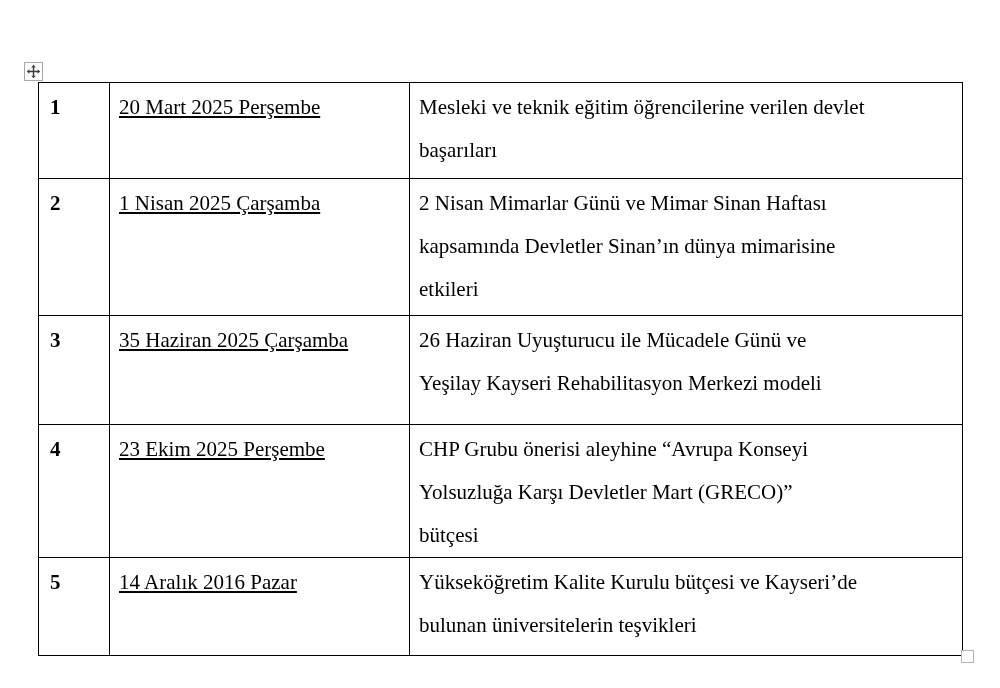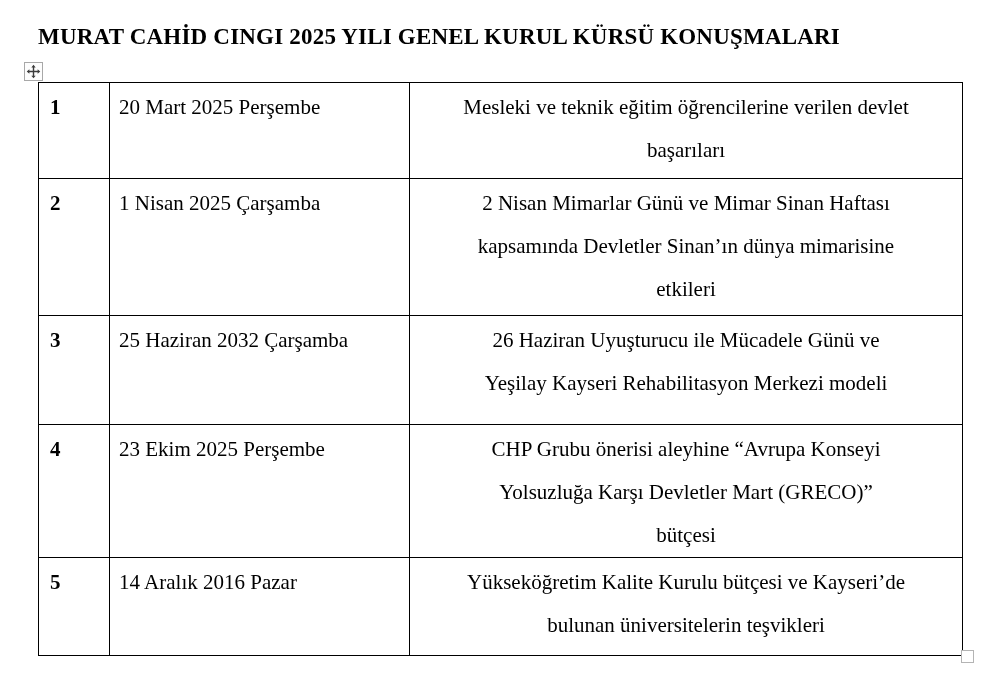--- a/index.html
+++ b/index.html
@@ -61,43 +61,42 @@
     font-weight: bold;
     padding-left: 11px;
   }
   .tbl tr:nth-child(1) { height: 96px; }
   .tbl tr:nth-child(2) { height: 137px; }
   .tbl tr:nth-child(3) { height: 109px; }
   .tbl tr:nth-child(4) { height: 133px; }
   .tbl tr:nth-child(5) { height: 98px; }
   .topic-line {
     white-space: nowrap;
-    text-align: center;
   }
   .date-text {
     white-space: nowrap;
+    text-decoration: underline;
   }
   .resize-handle {
     position: absolute;
     left: 961px;
     top: 650px;
     width: 13px;
     height: 13px;
     box-sizing: border-box;
     border: 1px solid #b4b4b4;
     background: #ffffff;
     cursor: nwse-resize;
   }
 </style>
 </head>
 <body>
 
 <div class="page">
 
-  <h1 class="title">MURAT CAHİD CINGI 2025 YILI GENEL KURUL KÜRSÜ KONUŞMALARI</h1>
 
   <div class="move-handle">
     <svg width="15" height="15" viewBox="0 0 16 16">
       <path d="M8 0.8 L10.3 3.6 H8.75 V7.25 H12.4 V5.7 L15.2 8 L12.4 10.3 V8.75 H8.75 V12.4 H10.3 L8 15.2 L5.7 12.4 H7.25 V8.75 H3.6 V10.3 L0.8 8 L3.6 5.7 V7.25 H7.25 V3.6 H5.7 Z" fill="#3c3c3c"></path>
     </svg>
   </div>
 
   <table class="tbl">
     <colgroup>
       <col style="width:71px">
@@ -122,21 +121,21 @@
           </td>
           <td>
             <div class="topic-line">2 Nisan Mimarlar Günü ve Mimar Sinan Haftası</div>
             <div class="topic-line">kapsamında Devletler Sinan’ın dünya mimarisine</div>
             <div class="topic-line">etkileri</div>
           </td>
         </tr>
         <tr>
           <td class="no-cell">3</td>
           <td>
-            <div class="date-text">25 Haziran 2032 Çarşamba</div>
+            <div class="date-text">35 Haziran 2025 Çarşamba</div>
           </td>
           <td>
             <div class="topic-line">26 Haziran Uyuşturucu ile Mücadele Günü ve</div>
             <div class="topic-line">Yeşilay Kayseri Rehabilitasyon Merkezi modeli</div>
           </td>
         </tr>
         <tr>
           <td class="no-cell">4</td>
           <td>
             <div class="date-text">23 Ekim 2025 Perşembe</div>

